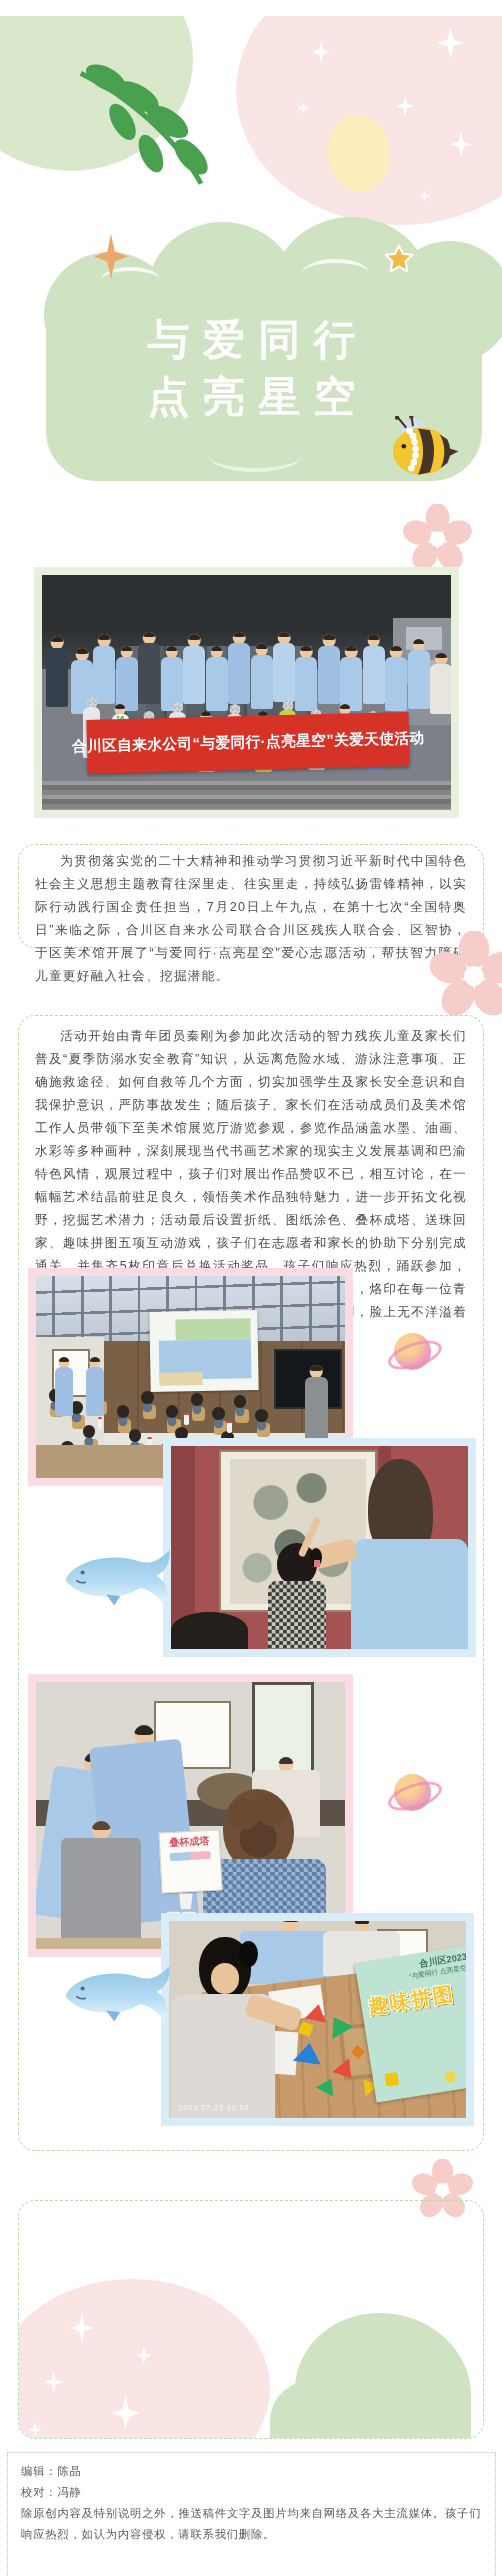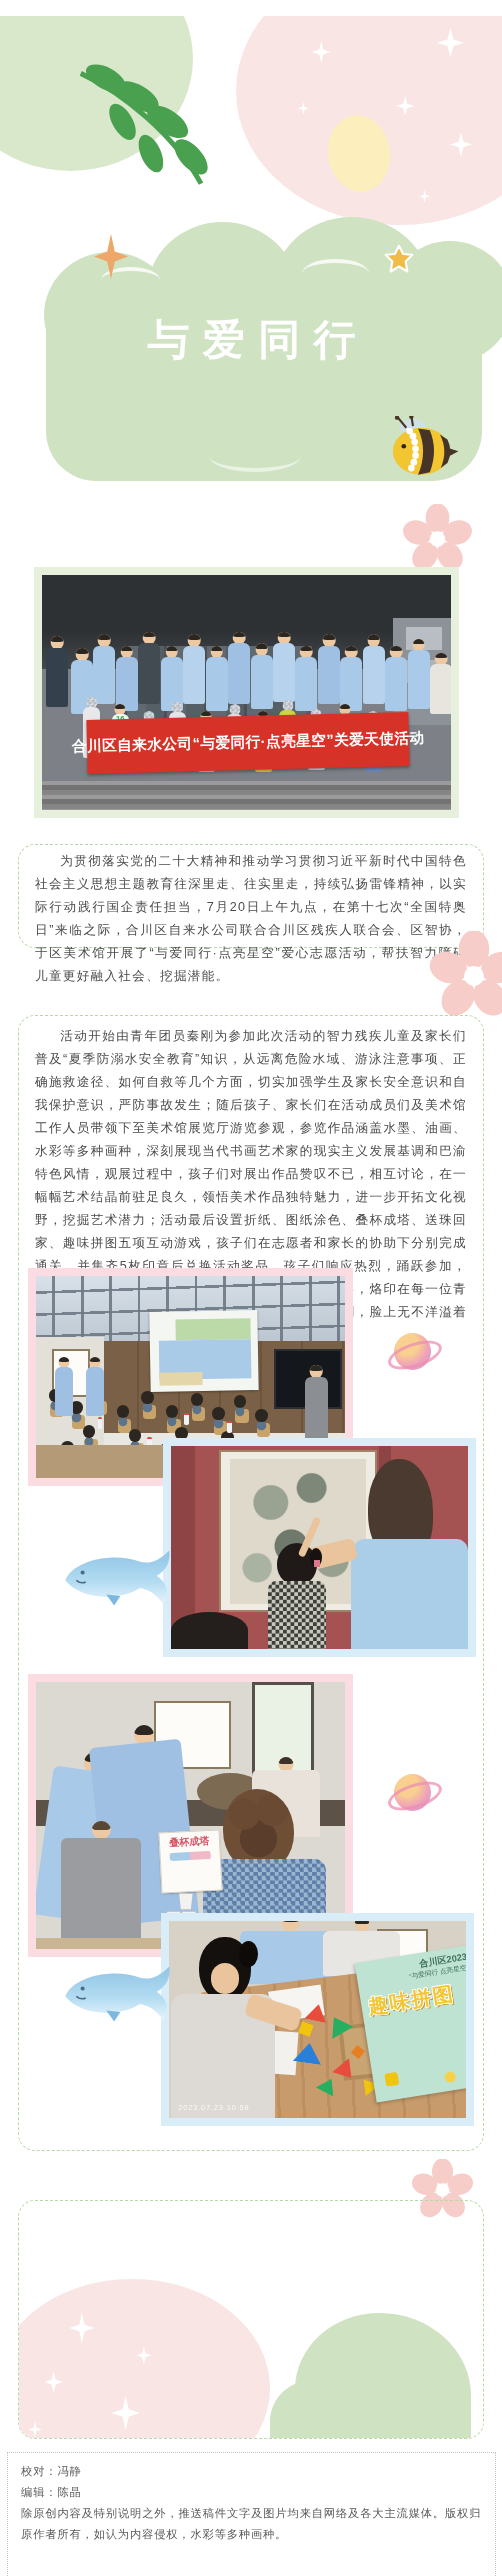--- a/index.html
+++ b/index.html
@@ -75,20 +75,21 @@
   <div class="abs" style="left:0;top:0;width:503px;height:503px;">
     <div class="cloud-bump" style="left:44px;top:236px;width:132px;height:126px;"></div>
     <div class="cloud-bump" style="left:147px;top:206px;width:151px;height:142px;"></div>
     <div class="cloud-bump" style="left:272px;top:201px;width:159px;height:149px;"></div>
     <div class="cloud-bump" style="left:387px;top:225px;width:126px;height:122px;"></div>
     <div class="cloud-bump" style="left:46px;top:260px;width:436px;height:205px;border-radius:50px;"></div>
     <div class="abs" style="left:101px;top:251px;width:59px;height:22px;border-top:4.2px solid rgba(255,255,255,.8);border-radius:50%;"></div>
     <div class="abs" style="left:302px;top:243px;width:67px;height:25px;border-top:4.2px solid rgba(255,255,255,.8);border-radius:50%;"></div>
     <div class="abs" style="left:209px;top:423px;width:92px;height:28.5px;border-bottom:4.2px solid rgba(255,255,255,.55);border-radius:50%;"></div>
     <div class="title-line" style="top:303px;">与爱同行</div>
+    <div class="title-line" style="top:360px;">点亮星空</div>
   </div>
 
   <div class="abs sparkle4" style="left:94px;top:218px;width:34px;height:45px;background:#eda768;"></div>
   <svg class="abs" style="left:384px;top:228px;" width="30" height="30" viewBox="0 0 36 36">
     <path d="M18 2 L23 12 L34 13 L26 21 L28 33 L18 27 L8 33 L10 21 L2 13 L13 12 Z" fill="#f0bc47" stroke="#fff" stroke-width="2.5" stroke-linejoin="round"></path>
   </svg>
 
   <svg class="abs" style="left:381px;top:400px;" width="80" height="63" viewBox="0 0 95 75">
     <ellipse cx="38" cy="14" rx="15" ry="10" fill="#cfe0ea"></ellipse>
     <line x1="30" y1="14" x2="20" y2="2" stroke="#463527" stroke-width="2.5"></line>
@@ -571,22 +572,22 @@
       <div class="abs sparkle4" style="left:50px;top:92px;width:18.4px;height:22px;background:#fff;"></div>
       <div class="abs sparkle4" style="left:117px;top:117px;width:28.5px;height:34px;background:#fff;"></div>
       <div class="abs sparkle4" style="left:34px;top:142px;width:13.4px;height:17px;background:#fff;"></div>
     </div>
     <div class="abs" style="left:276px;bottom:-34px;width:176px;height:159px;border-radius:48% 52% 0 0;background:#cfe3c2;"></div>
     <div class="abs" style="left:251px;bottom:-25px;width:92px;height:84px;border-radius:50% 50% 0 0;background:#cfe3c2;"></div>
   </div>
 
   <div class="abs" style="left:6.7px;top:2436px;width:489px;height:126px;border:0.8px dotted #c3c3c3;box-sizing:border-box;padding:8.4px 13.4px;">
     <div class="credit-line">
+      <span>编辑：</span><span>陈晶</span>
+    </div>
+    <div class="credit-line">
       <span>校对：</span><span>冯静</span>
     </div>
-    <div class="credit-line">
-      <span>编辑：</span><span>陈晶</span>
-    </div>
-    <div class="credit-line" style="text-align:justify;">除原创内容及特别说明之外，推送稿件文字及图片均来自网络及各大主流媒体。版权归原作者所有，如认为内容侵权，水彩等多种画种。</div>
+    <div class="credit-line" style="text-align:justify;">除原创内容及特别说明之外，推送稿件文字及图片均来自网络及各大主流媒体。孩子们响应热烈，如认为内容侵权，请联系我们删除。</div>
   </div>
 
 </div>
 
 
 </body></html>

